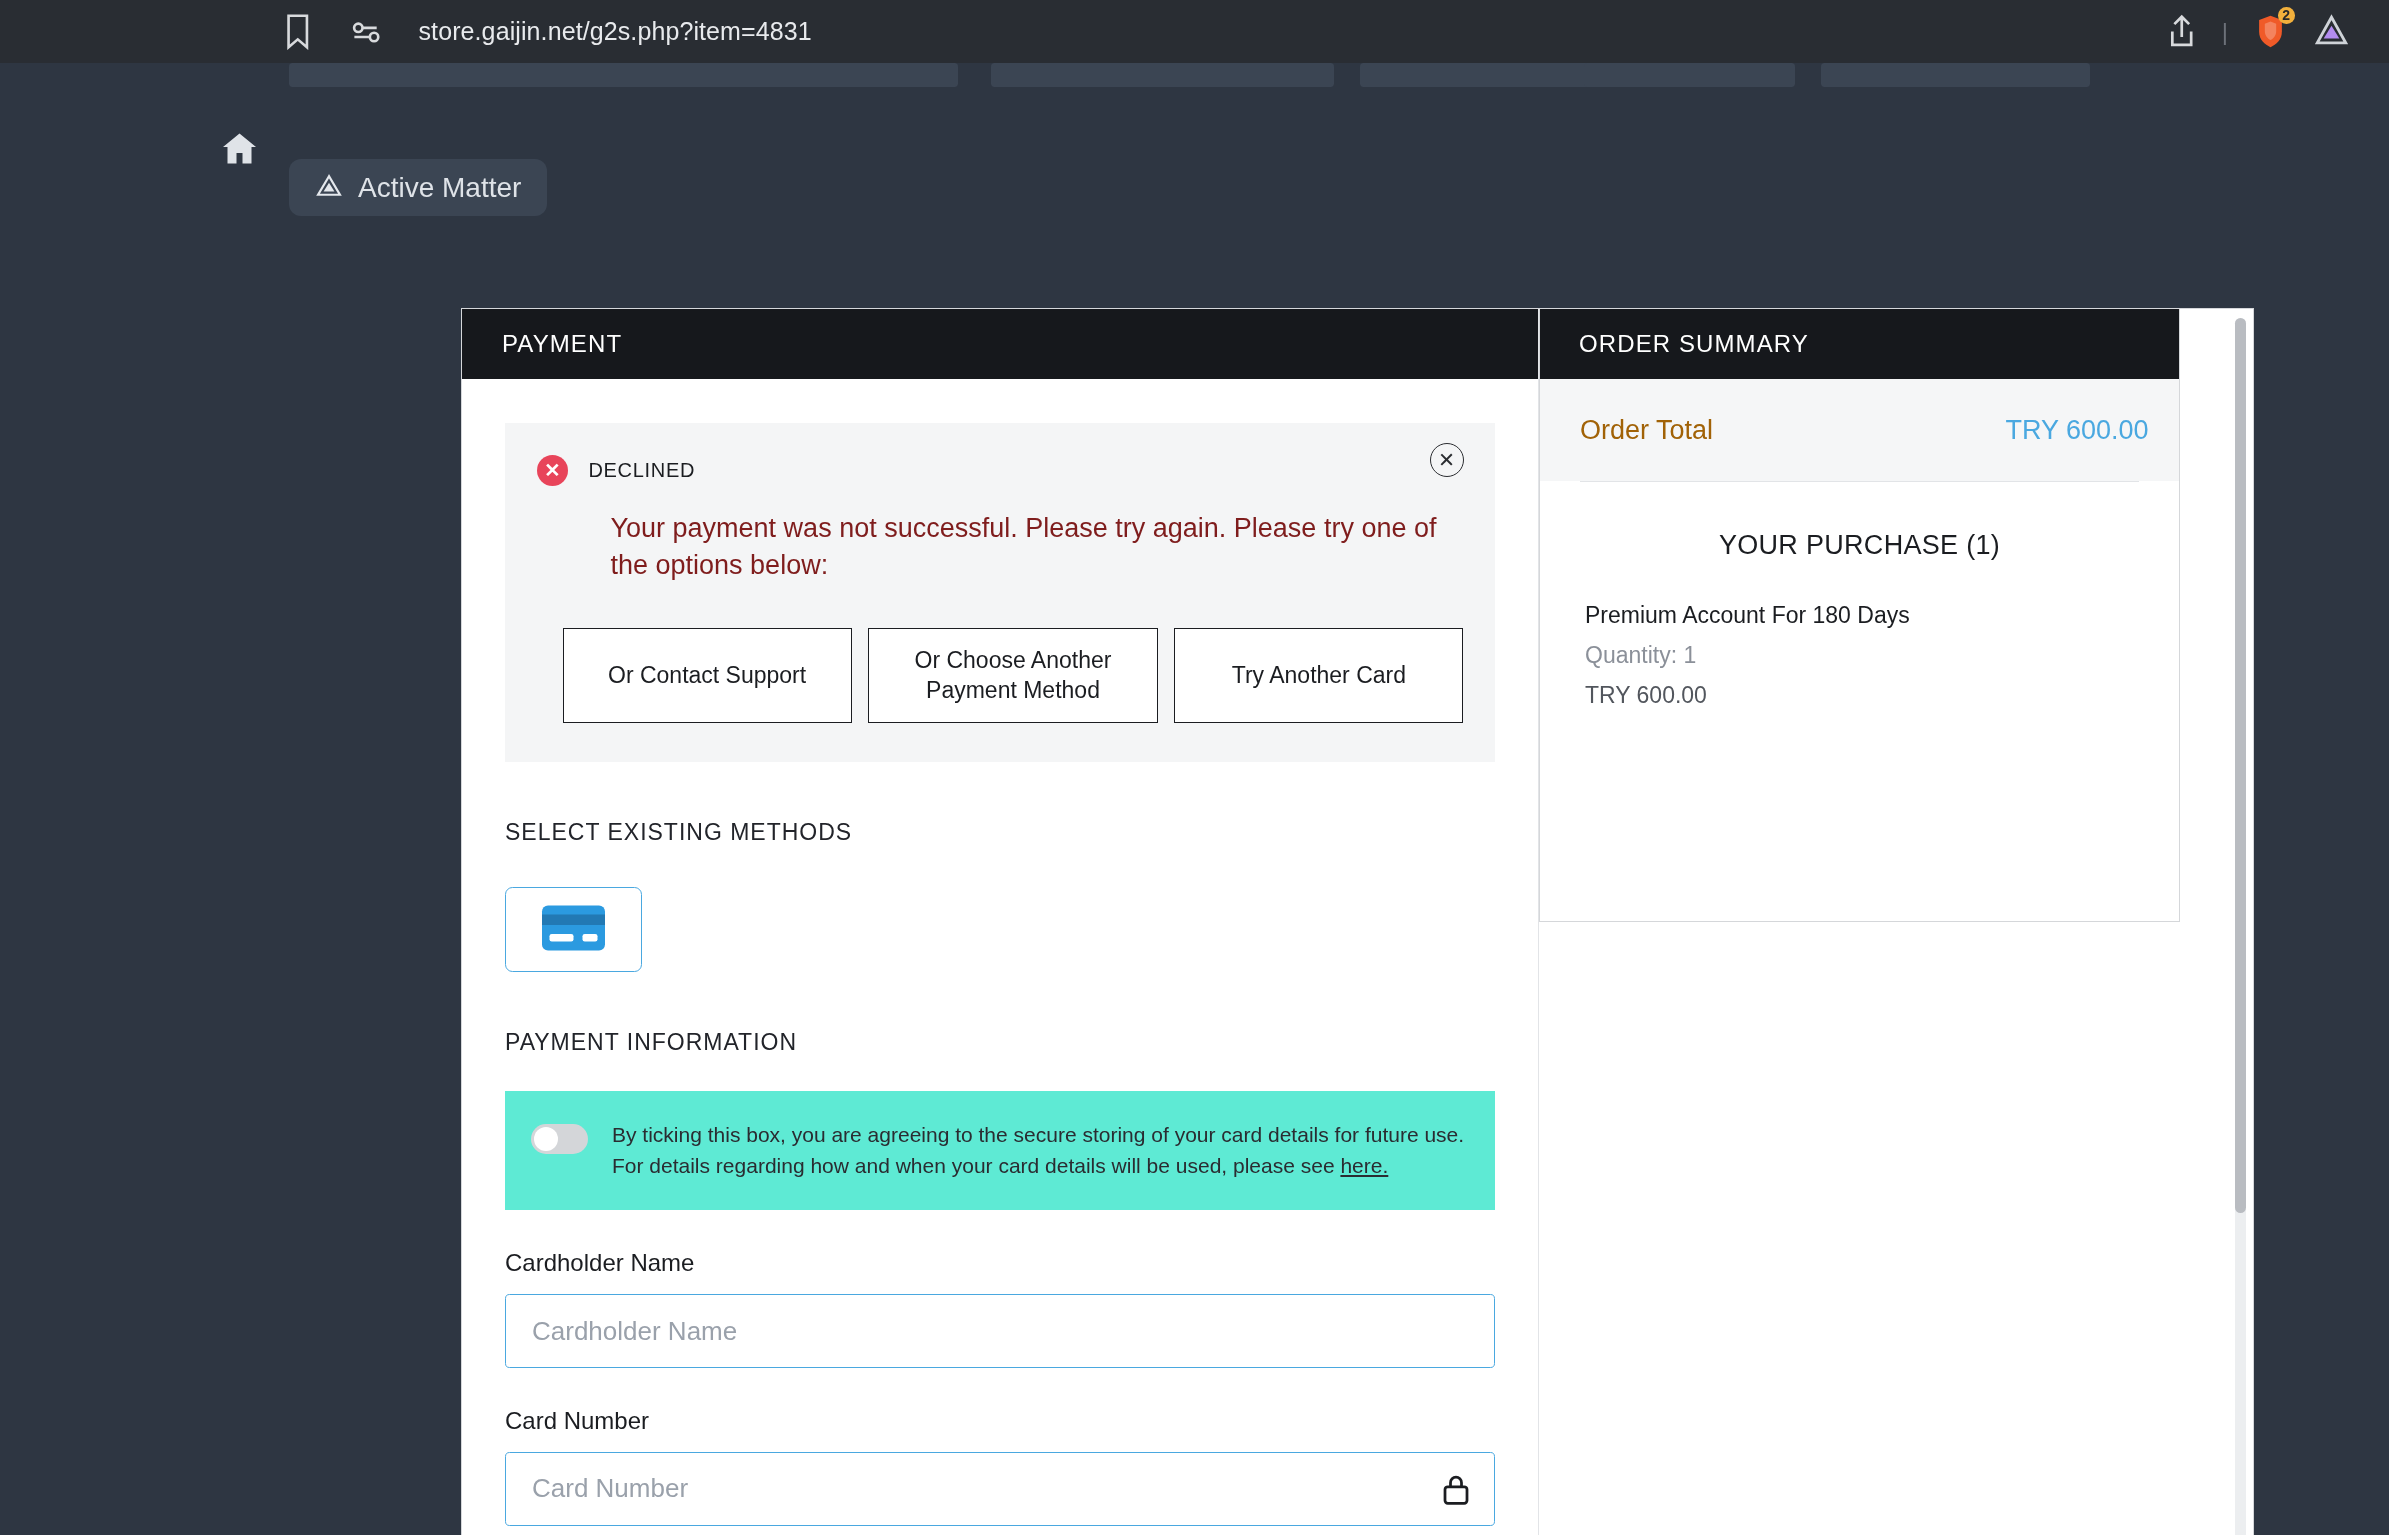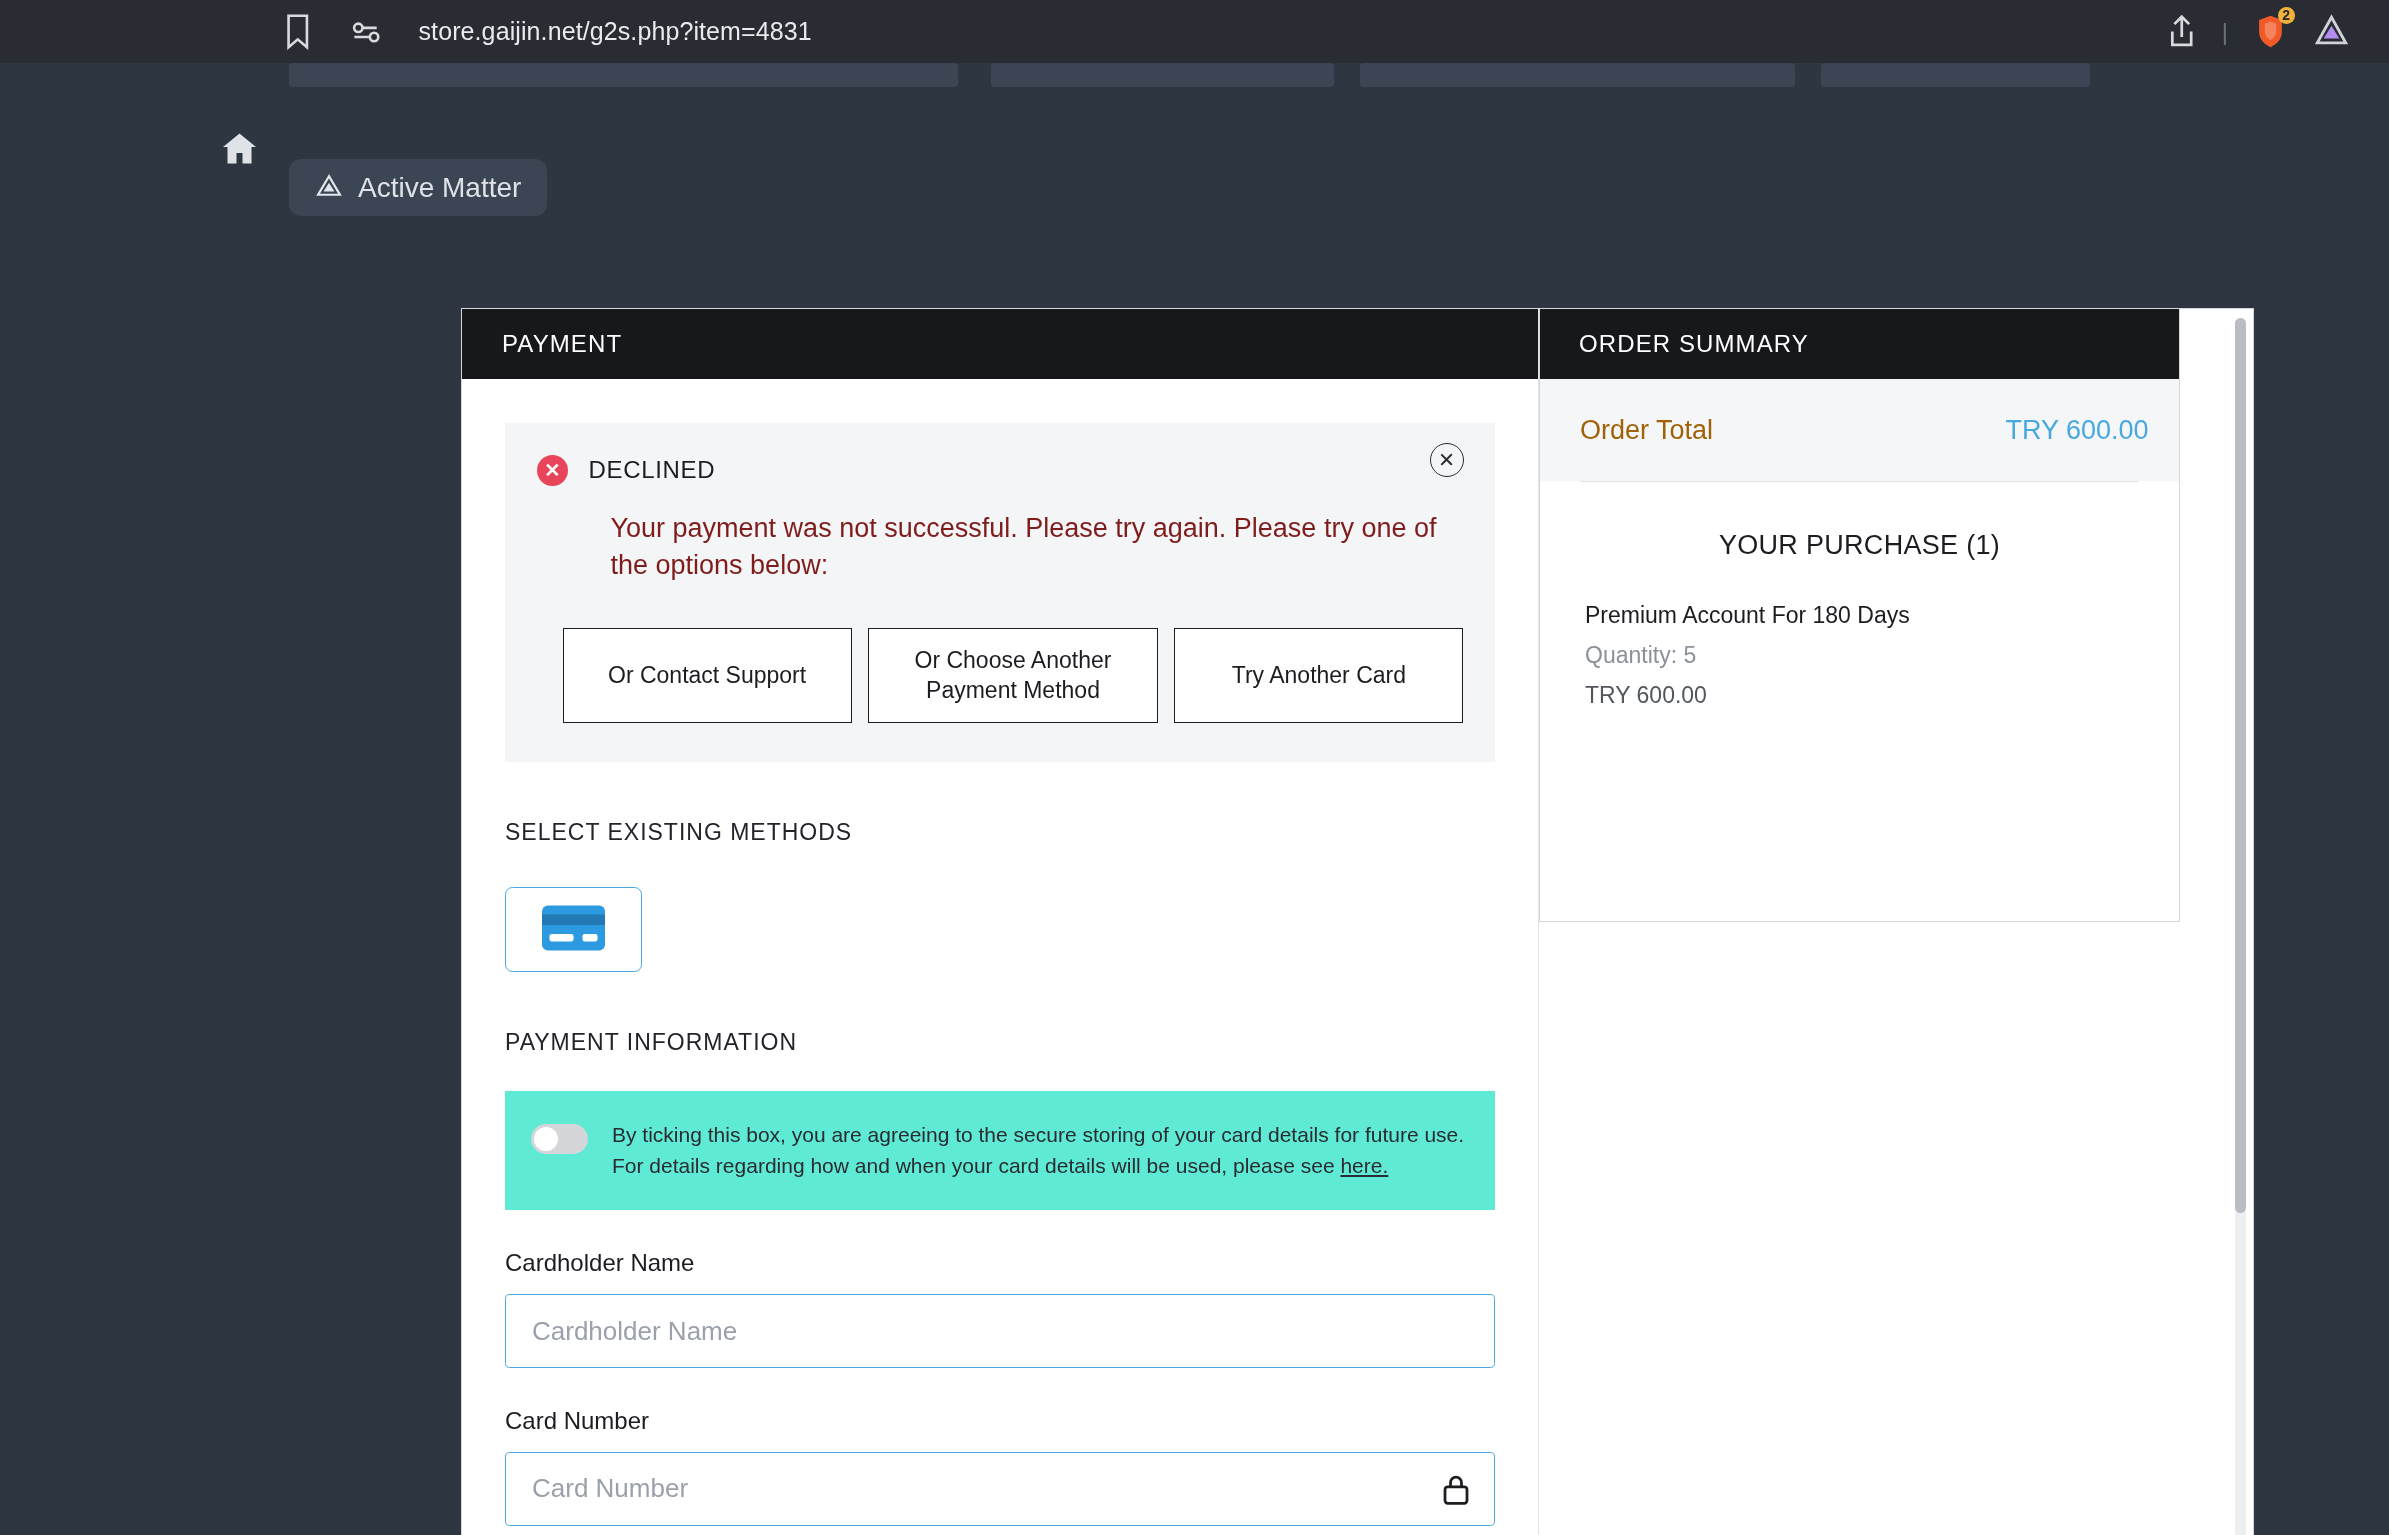--- a/index.html
+++ b/index.html
@@ -117,21 +117,21 @@
     position: relative;
   }
   .declined-head { display: flex; align-items: center; gap: 20.4px; }
   .x-circle {
     width: 31.5px; height: 31.5px; border-radius: 50%;
     background: #e8445a; color: #fff;
     font-size: 19.4px; line-height: 31.5px; text-align: center;
     font-weight: bold;
   }
   .declined-title {
-    font-size: 24px; color: #1b1d21; letter-spacing: 0.7px;
+    font-size: 20px; color: #1b1d21; letter-spacing: 0.7px;
   }
   .close-btn {
     position: absolute; right: 31.5px; top: 20.4px;
     width: 34px; height: 34px; border-radius: 50%;
     border: 1.9px solid #2b2d31; color: #2b2d31;
     font-size: 20.4px; line-height: 31px; text-align: center;
     cursor: pointer; background: transparent;
   }
   .declined-msg {
     margin: 24px 0 0 74px;
@@ -393,21 +393,21 @@
       <div class="summary-card">
         <div class="col-header">ORDER SUMMARY</div>
         <div class="order-total-row">
           <span class="order-total-label">Order Total</span>
           <span class="order-total-value">TRY 600.00</span>
         </div>
         <div class="summary-divider"></div>
         <div class="your-purchase">YOUR PURCHASE (1)</div>
         <div class="purchase-item">
           <div class="pi-name">Premium Account For 180 Days</div>
-          <div class="pi-qty">Quantity: 5</div>
+          <div class="pi-qty">Quantity: 1</div>
           <div class="pi-price">TRY 600.00</div>
         </div>
         <div class="summary-card-edge"></div>
       </div>
     </div>
 
     <div class="iframe-scroll">
       <div class="thumb"></div>
     </div>
   </div>

